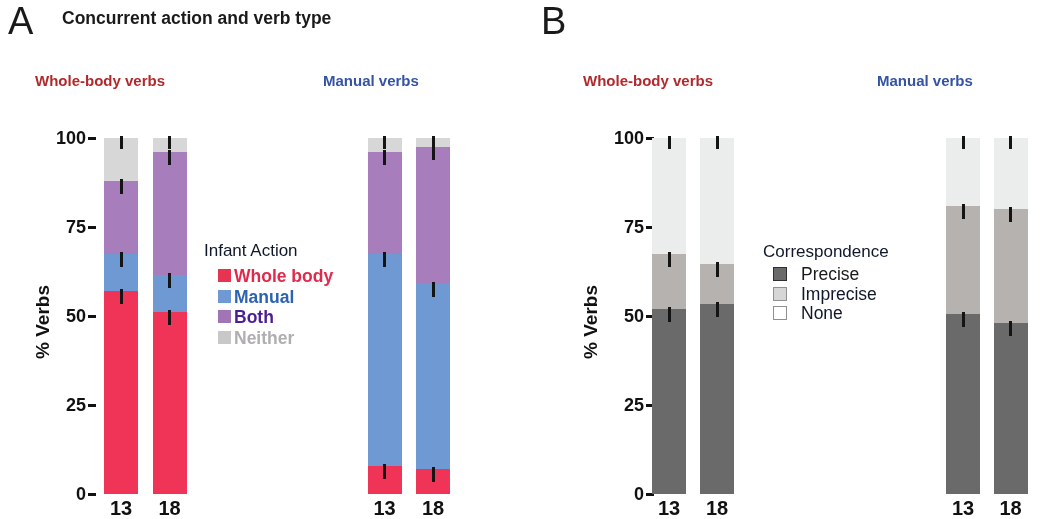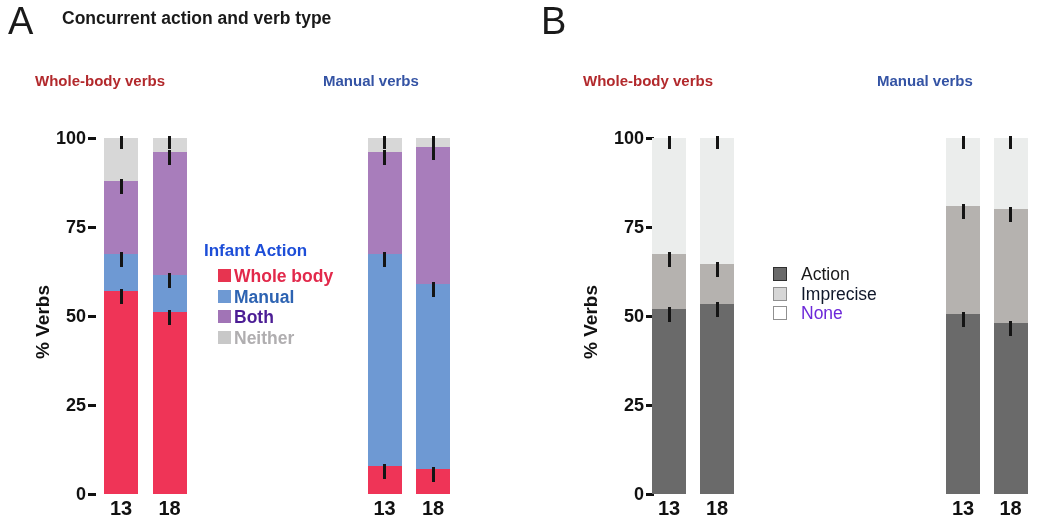--- a/index.html
+++ b/index.html
@@ -57,22 +57,22 @@
     line-height: 1;
   }
   .bar-segment { position: absolute; }
   .error-bar {
     position: absolute;
     width: 3px;
     background: #141414;
   }
   .legend-title {
     font-size: 17px;
-    font-weight: bold;
-    color: #1d4ed8;
+    font-weight: normal;
+    color: #0f172a;
     white-space: nowrap;
   }
   .legend-label { font-size: 17.5px; white-space: nowrap; line-height: 1; }
   .legend-swatch { position: absolute; width: 13px; height: 13px; }
 </style>
 </head>
 <body>
 
 <div class="figure">
   <div id="panel-0" class="abs" style="left:0;top:0;width:525px;height:519px;">
@@ -181,20 +181,21 @@
       <div class="error-bar abs" style="left: 436.5px; top: 136px; height: 13px;"></div>
       <div class="xtick-label abs" style="left: 418px; top: 498px; width: 40px;">13</div>
       <div class="abs" style="left: 468.5px; top: 138px; width: 34px; height: 356px; position: absolute;"></div>
       <div class="bar-segment abs" title="Precise: 48%" style="left: 468.5px; top: 323.12px; width: 34px; height: 170.88px; background: rgb(106, 106, 106);"></div>
       <div class="bar-segment abs" title="Imprecise: 32%" style="left: 468.5px; top: 209.2px; width: 34px; height: 113.92px; background: rgb(181, 178, 175);"></div>
       <div class="bar-segment abs" title="None: 20%" style="left: 468.5px; top: 138px; width: 34px; height: 71.2px; background: rgb(235, 237, 236);"></div>
       <div class="error-bar abs" style="left: 484px; top: 321.12px; height: 15px;"></div>
       <div class="error-bar abs" style="left: 484px; top: 207.2px; height: 15px;"></div>
       <div class="error-bar abs" style="left: 484px; top: 136px; height: 13px;"></div>
       <div class="xtick-label abs" style="left: 465.5px; top: 498px; width: 40px;">18</div>
+      <div class="legend-title abs" style="left: 238px; top: 242px;">Correspondence</div>
       <div class="legend-swatch abs" style="left: 248px; top: 267px; background: rgb(106, 106, 106); border: 1.5px solid rgb(47, 47, 47); width: 12px; height: 12px;"></div>
-      <div class="legend-label abs" style="left: 276px; top: 266px; color: rgb(26, 26, 26);">Action</div>
+      <div class="legend-label abs" style="left: 276px; top: 266px; color: rgb(26, 26, 26);">Precise</div>
       <div class="legend-swatch abs" style="left: 248px; top: 286.5px; background: rgb(214, 214, 214); border: 1.5px solid rgb(144, 144, 144); width: 12px; height: 12px;"></div>
       <div class="legend-label abs" style="left: 276px; top: 285.5px; color: #0f172a;">Imprecise</div>
       <div class="legend-swatch abs" style="left: 248px; top: 306px; background: rgb(255, 255, 255); border: 1.5px solid rgb(144, 144, 144); width: 12px; height: 12px;"></div>
-      <div class="legend-label abs" style="left: 276px; top: 305px; color: #6d28d9;">None</div>
+      <div class="legend-label abs" style="left: 276px; top: 305px; color: #0f172a;">None</div>
     </div>
 </div>
 
 </body></html>

